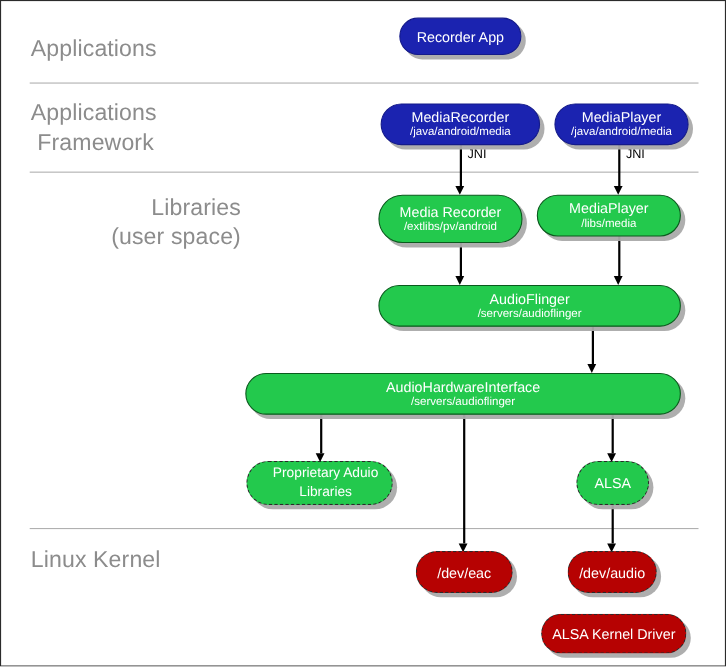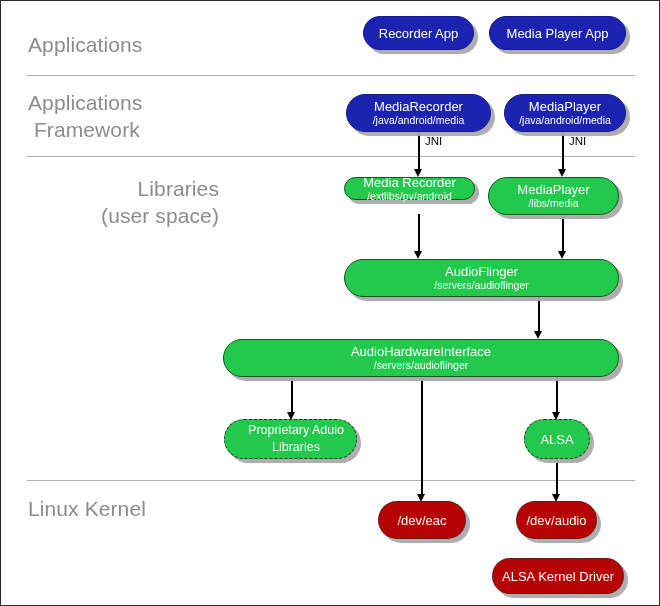--- a/index.html
+++ b/index.html
@@ -153,35 +153,32 @@
   <div class="vline" style="left:555px; top:375px; height:36px;"></div>
   <div class="arrowhead" style="left:551px; top:411px;"></div>
 
   <div class="vline" style="left:555px; top:457px; height:36px;"></div>
   <div class="arrowhead" style="left:551px; top:493px;"></div>
 
   <div class="node blue" style="left:362px; top:15px; width:111px; height:34px;">
     <div class="title">Recorder App</div>
   </div>
 
-  <div class="node blue" style="left:488px; top:15px; width:137px; height:34px;">
-    <div class="title">Media Player App</div>
-  </div>
 
   <div class="node blue" style="left:345px; top:93px; width:145px; height:38px;">
     <div class="title">MediaRecorder</div>
     <div class="sub">/java/android/media</div>
   </div>
 
   <div class="node blue" style="left:503px; top:93px; width:122px; height:38px;">
     <div class="title">MediaPlayer</div>
     <div class="sub">/java/android/media</div>
   </div>
 
-  <div class="node green" style="left:343px; top:176px; width:131px; height:23px;">
+  <div class="node green" style="left:343px; top:176px; width:131px; height:44px;">
     <div class="title">Media Recorder</div>
     <div class="sub">/extlibs/pv/android</div>
   </div>
 
   <div class="node green" style="left:487px; top:176px; width:131px; height:38px;">
     <div class="title">MediaPlayer</div>
     <div class="sub">/libs/media</div>
   </div>
 
   <div class="node green" style="left:343px; top:258px; width:275px; height:38px;">

